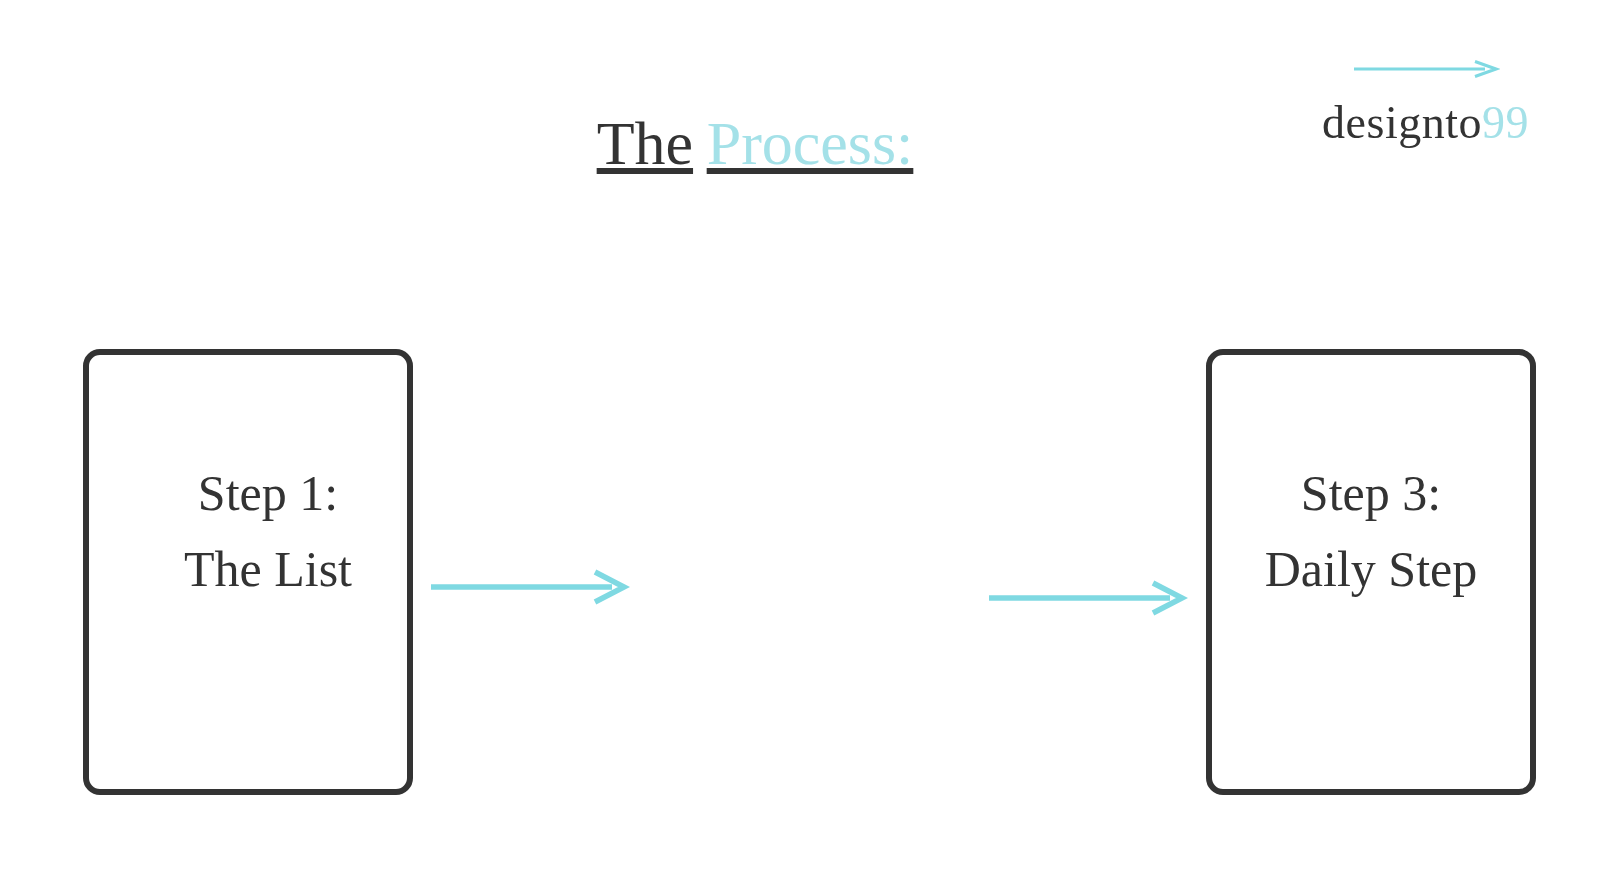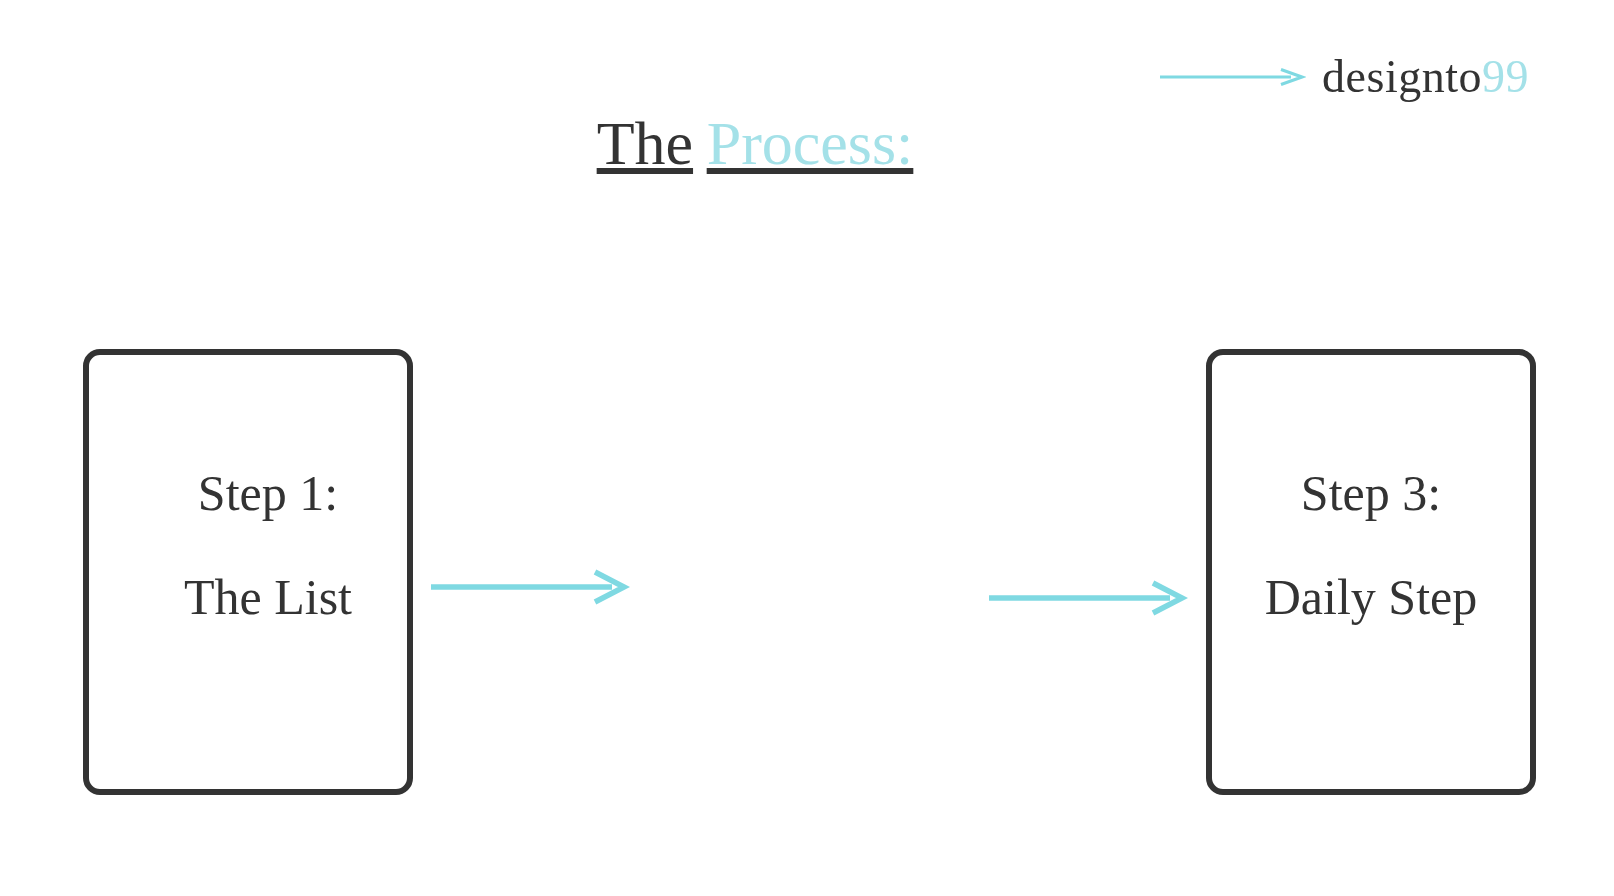--- a/index.html
+++ b/index.html
@@ -15,20 +15,21 @@
   }
 
   
   .logo {
     position: absolute;
     top: 54px;
     right: 85px;
     display: flex;
     align-items: center;
     gap: 16px;
+    flex-direction: column;
   }
   .logo-arrow { display: block; }
   .logo-arrow line, .logo-arrow polyline {
     stroke: var(--cyan, #7FD9E2);
     stroke-width: 3;
     fill: none;
   }
   .logo-text {
     font-size: 46px;
     line-height: 1;
@@ -68,21 +69,21 @@
   }
   .step-box.pos-1 { left: 83px; padding-left: 40px; }
   .step-box.pos-2 { left: 642px; }
   .step-box.pos-3 { left: 1206px; }
   .step-label, .step-title {
     font-size: 50px;
     line-height: 1;
     color: var(--dark, #333333);
     white-space: nowrap;
   }
-  .step-title { margin-top: 54px; }
+  .step-title { margin-top: 26px; }
 
   
   .connector { position: absolute; display: block; }
   .connector line, .connector polyline {
     stroke: var(--cyan, #7FD9E2);
     stroke-width: 5.5;
     fill: none;
   }
   .connector.c1 { left: 428px; top: 559px; }
   .connector.c2 { left: 986px; top: 570px; }

